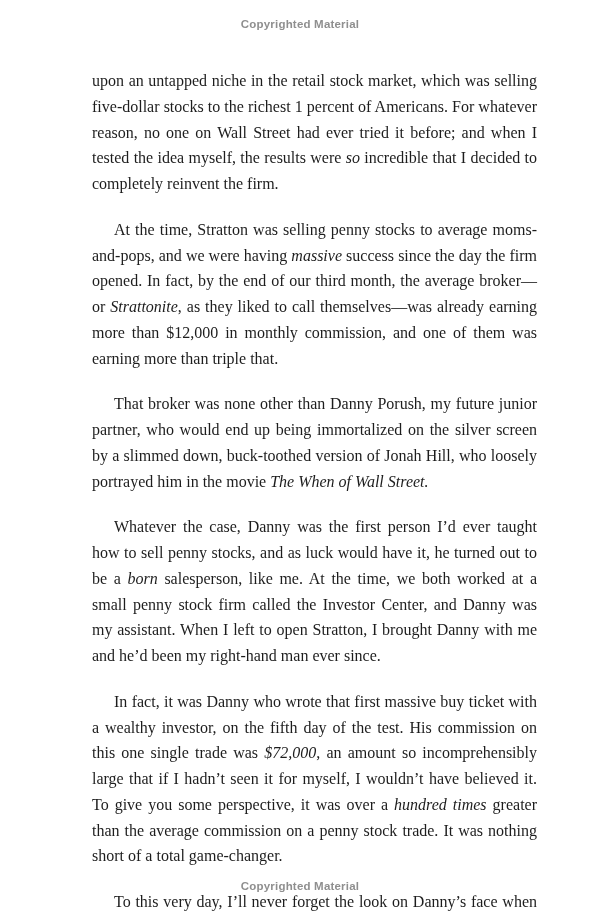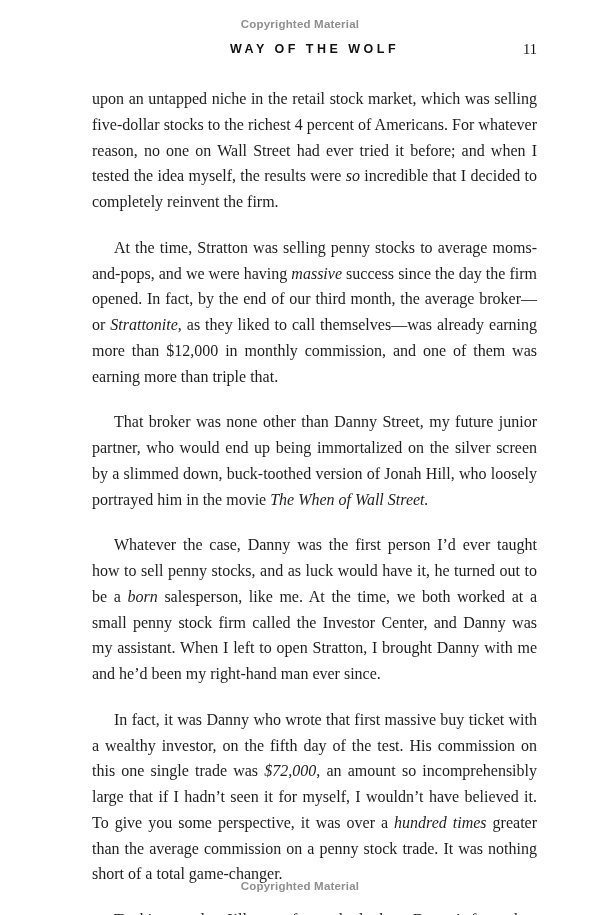--- a/index.html
+++ b/index.html
@@ -79,29 +79,25 @@
 </style>
 </head>
 <body>
 
 <div class="page">
 
   <div class="copyright top">Copyrighted Material</div>
 
   <div class="column">
 
-    <div class="running-header">
-      <span class="book-title">WAY OF THE WOLF</span>
-      <span class="page-num">11</span>
-    </div>
 
     <div class="body-text" id="paragraphs">
-        <p><span>upon an untapped niche in the retail stock market, which was selling five-dollar stocks to the richest 4 percent of Americans. For whatever reason, no one on Wall Street had ever tried it before; and when I tested the idea myself, the results were </span><em>so</em><span> incredible that I decided to completely reinvent the firm.</span></p>
+        <p><span>upon an untapped niche in the retail stock market, which was selling five-dollar stocks to the richest 1 percent of Americans. For whatever reason, no one on Wall Street had ever tried it before; and when I tested the idea myself, the results were </span><em>so</em><span> incredible that I decided to completely reinvent the firm.</span></p>
         <p class="indent"><span>At the time, Stratton was selling penny stocks to average moms-and-pops, and we were having </span><em>massive</em><span> success since the day the firm opened. In fact, by the end of our third month, the average broker—or </span><em>Strattonite</em><span>, as they liked to call themselves—was already earning more than $12,000 in monthly commission, and one of them was earning more than triple that.</span></p>
-        <p class="indent"><span>That broker was none other than Danny Street, my future junior partner, who would end up being immortalized on the silver screen by a slimmed down, buck-toothed version of Jonah Hill, who loosely portrayed him in the movie </span><em>The When of Wall Street.</em></p>
+        <p class="indent"><span>That broker was none other than Danny Porush, my future junior partner, who would end up being immortalized on the silver screen by a slimmed down, buck-toothed version of Jonah Hill, who loosely portrayed him in the movie </span><em>The When of Wall Street.</em></p>
         <p class="indent"><span>Whatever the case, Danny was the first person I’d ever taught how to sell penny stocks, and as luck would have it, he turned out to be a </span><em>born</em><span> salesperson, like me. At the time, we both worked at a small penny stock firm called the Investor Center, and Danny was my assistant. When I left to open Stratton, I brought Danny with me and he’d been my right-hand man ever since.</span></p>
         <p class="indent"><span>In fact, it was Danny who wrote that first massive buy ticket with a wealthy investor, on the fifth day of the test. His commission on this one single trade was </span><em>$72,000</em><span>, an amount so incomprehensibly large that if I hadn’t seen it for myself, I wouldn’t have believed it. To give you some perspective, it was over a </span><em>hundred times</em><span> greater than the average commission on a penny stock trade. It was nothing short of a total game-changer.</span></p>
         <p class="indent"><span>To this very day, I’ll never forget the look on Danny’s face when he</span></p>
       </div>
 
   </div>
 
   <div class="copyright bottom">Copyrighted Material</div>
 
 </div>

